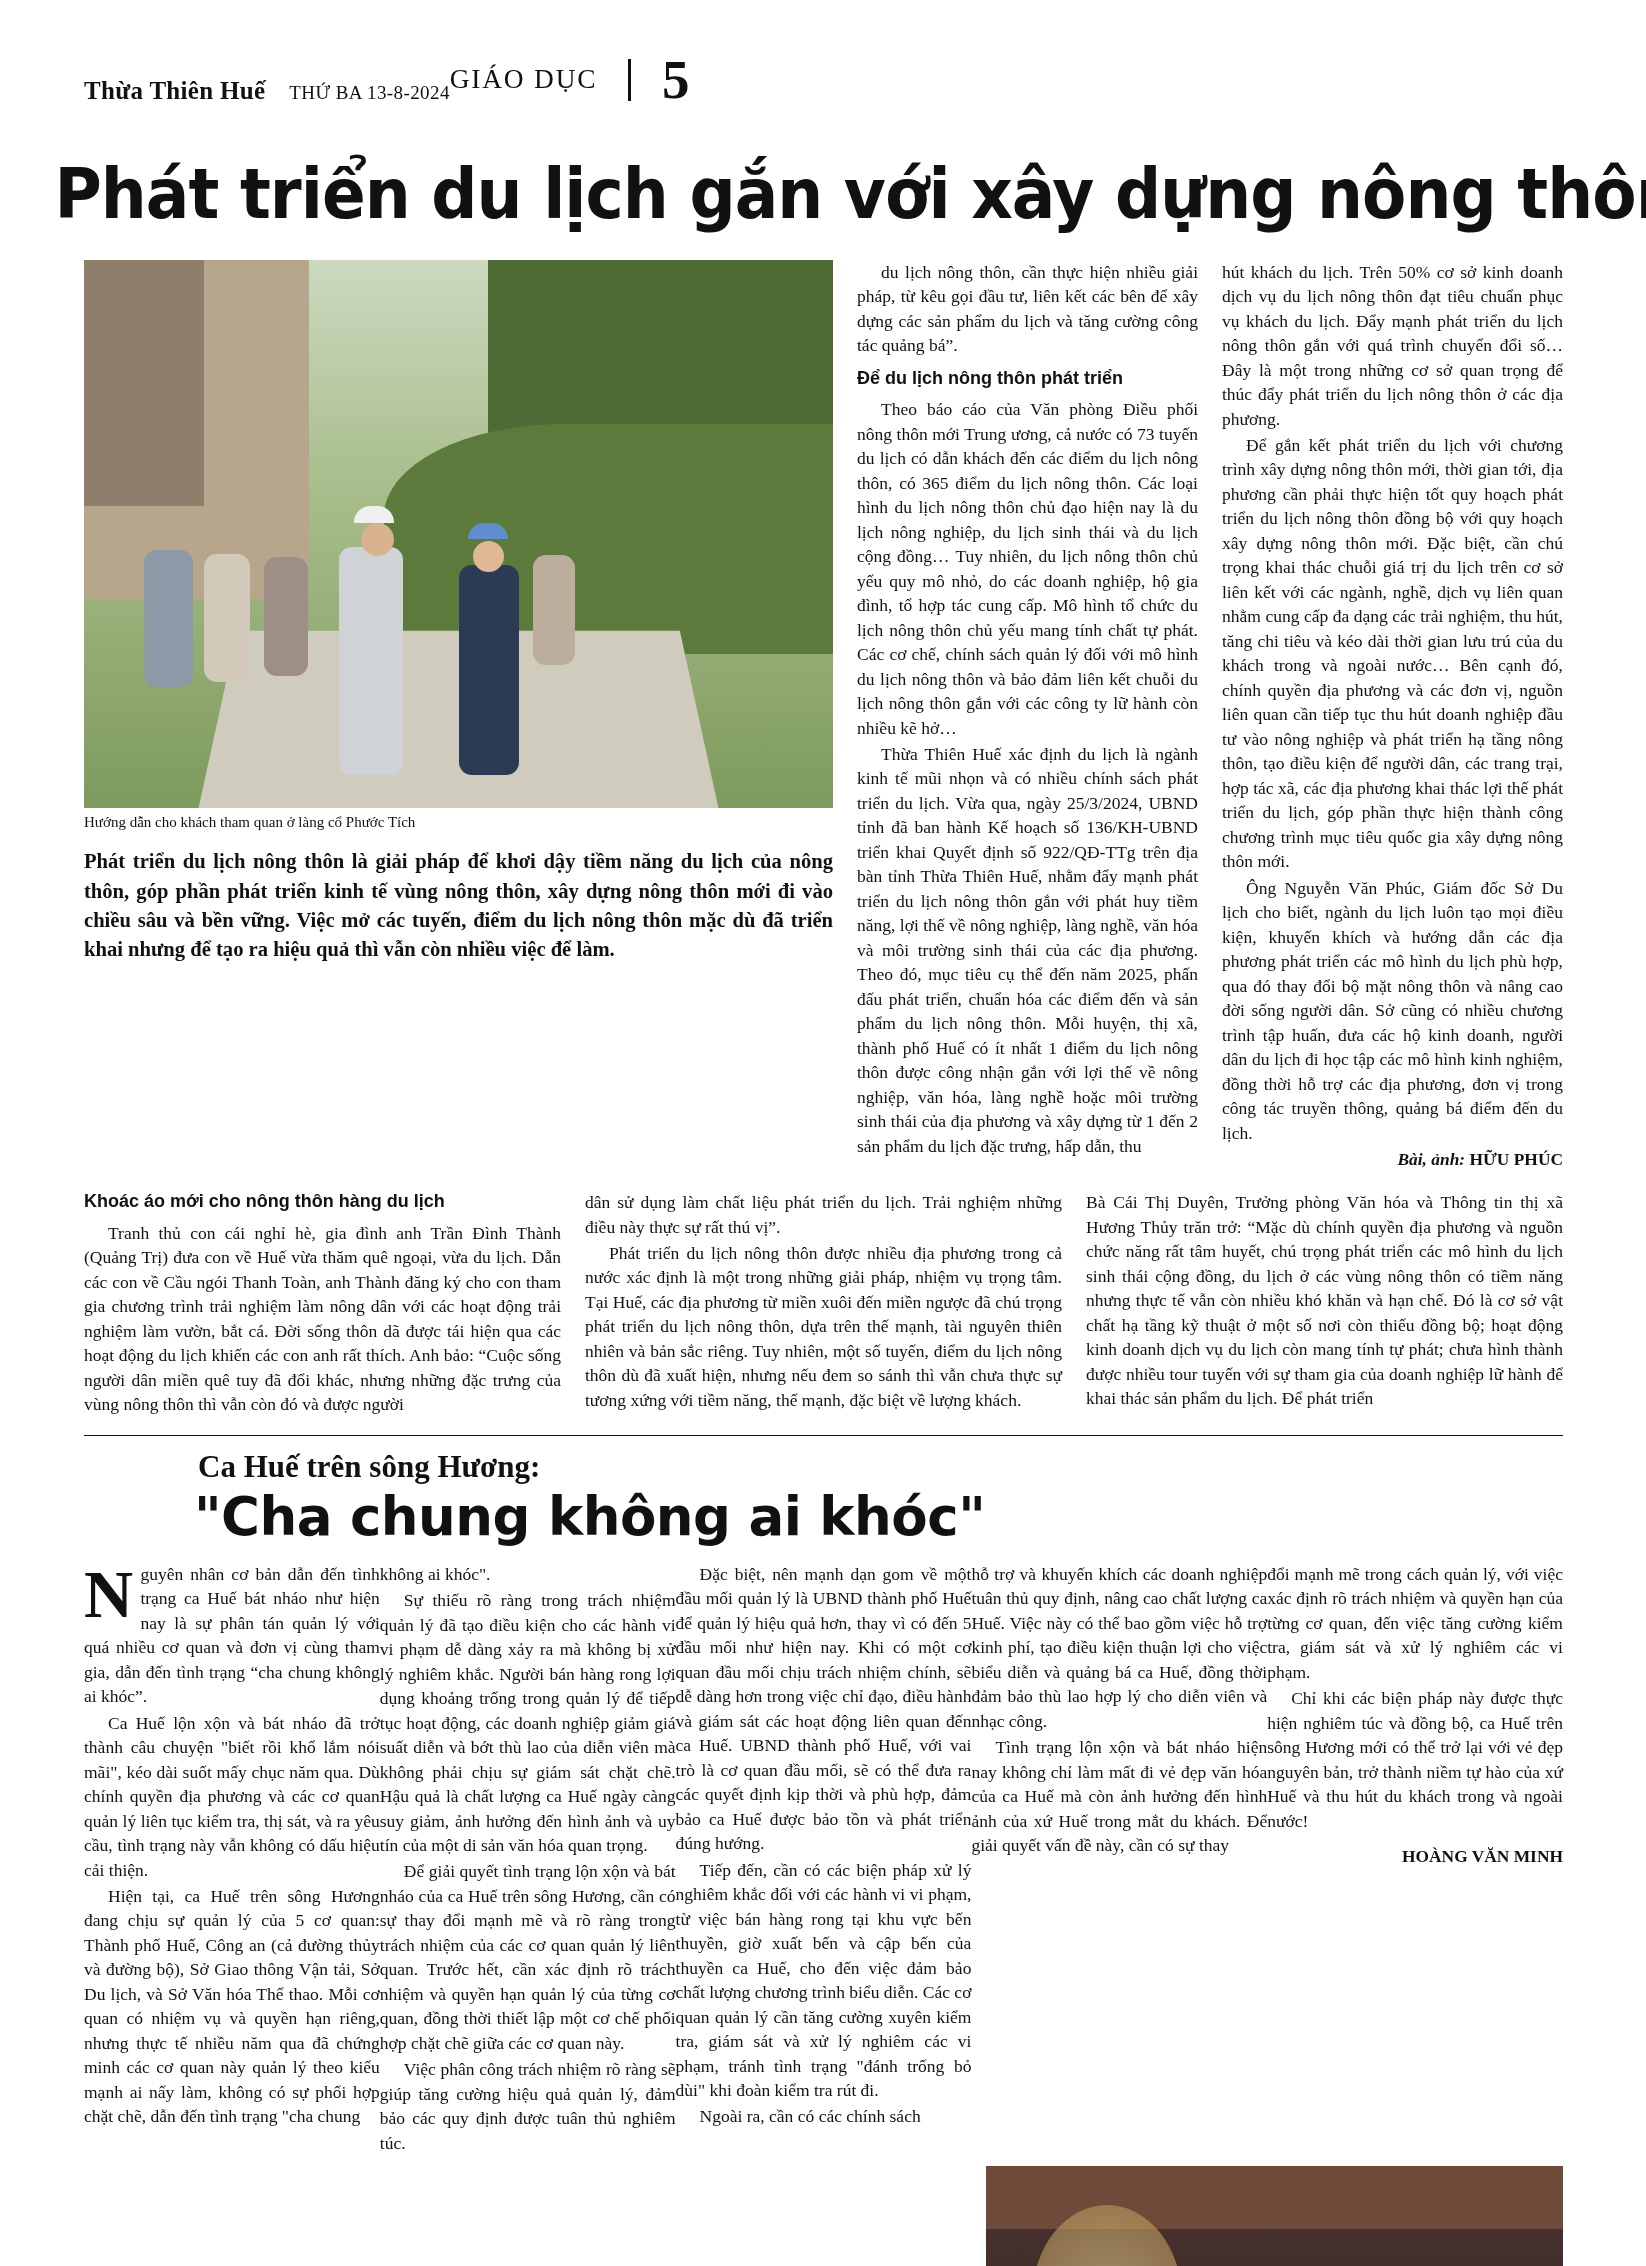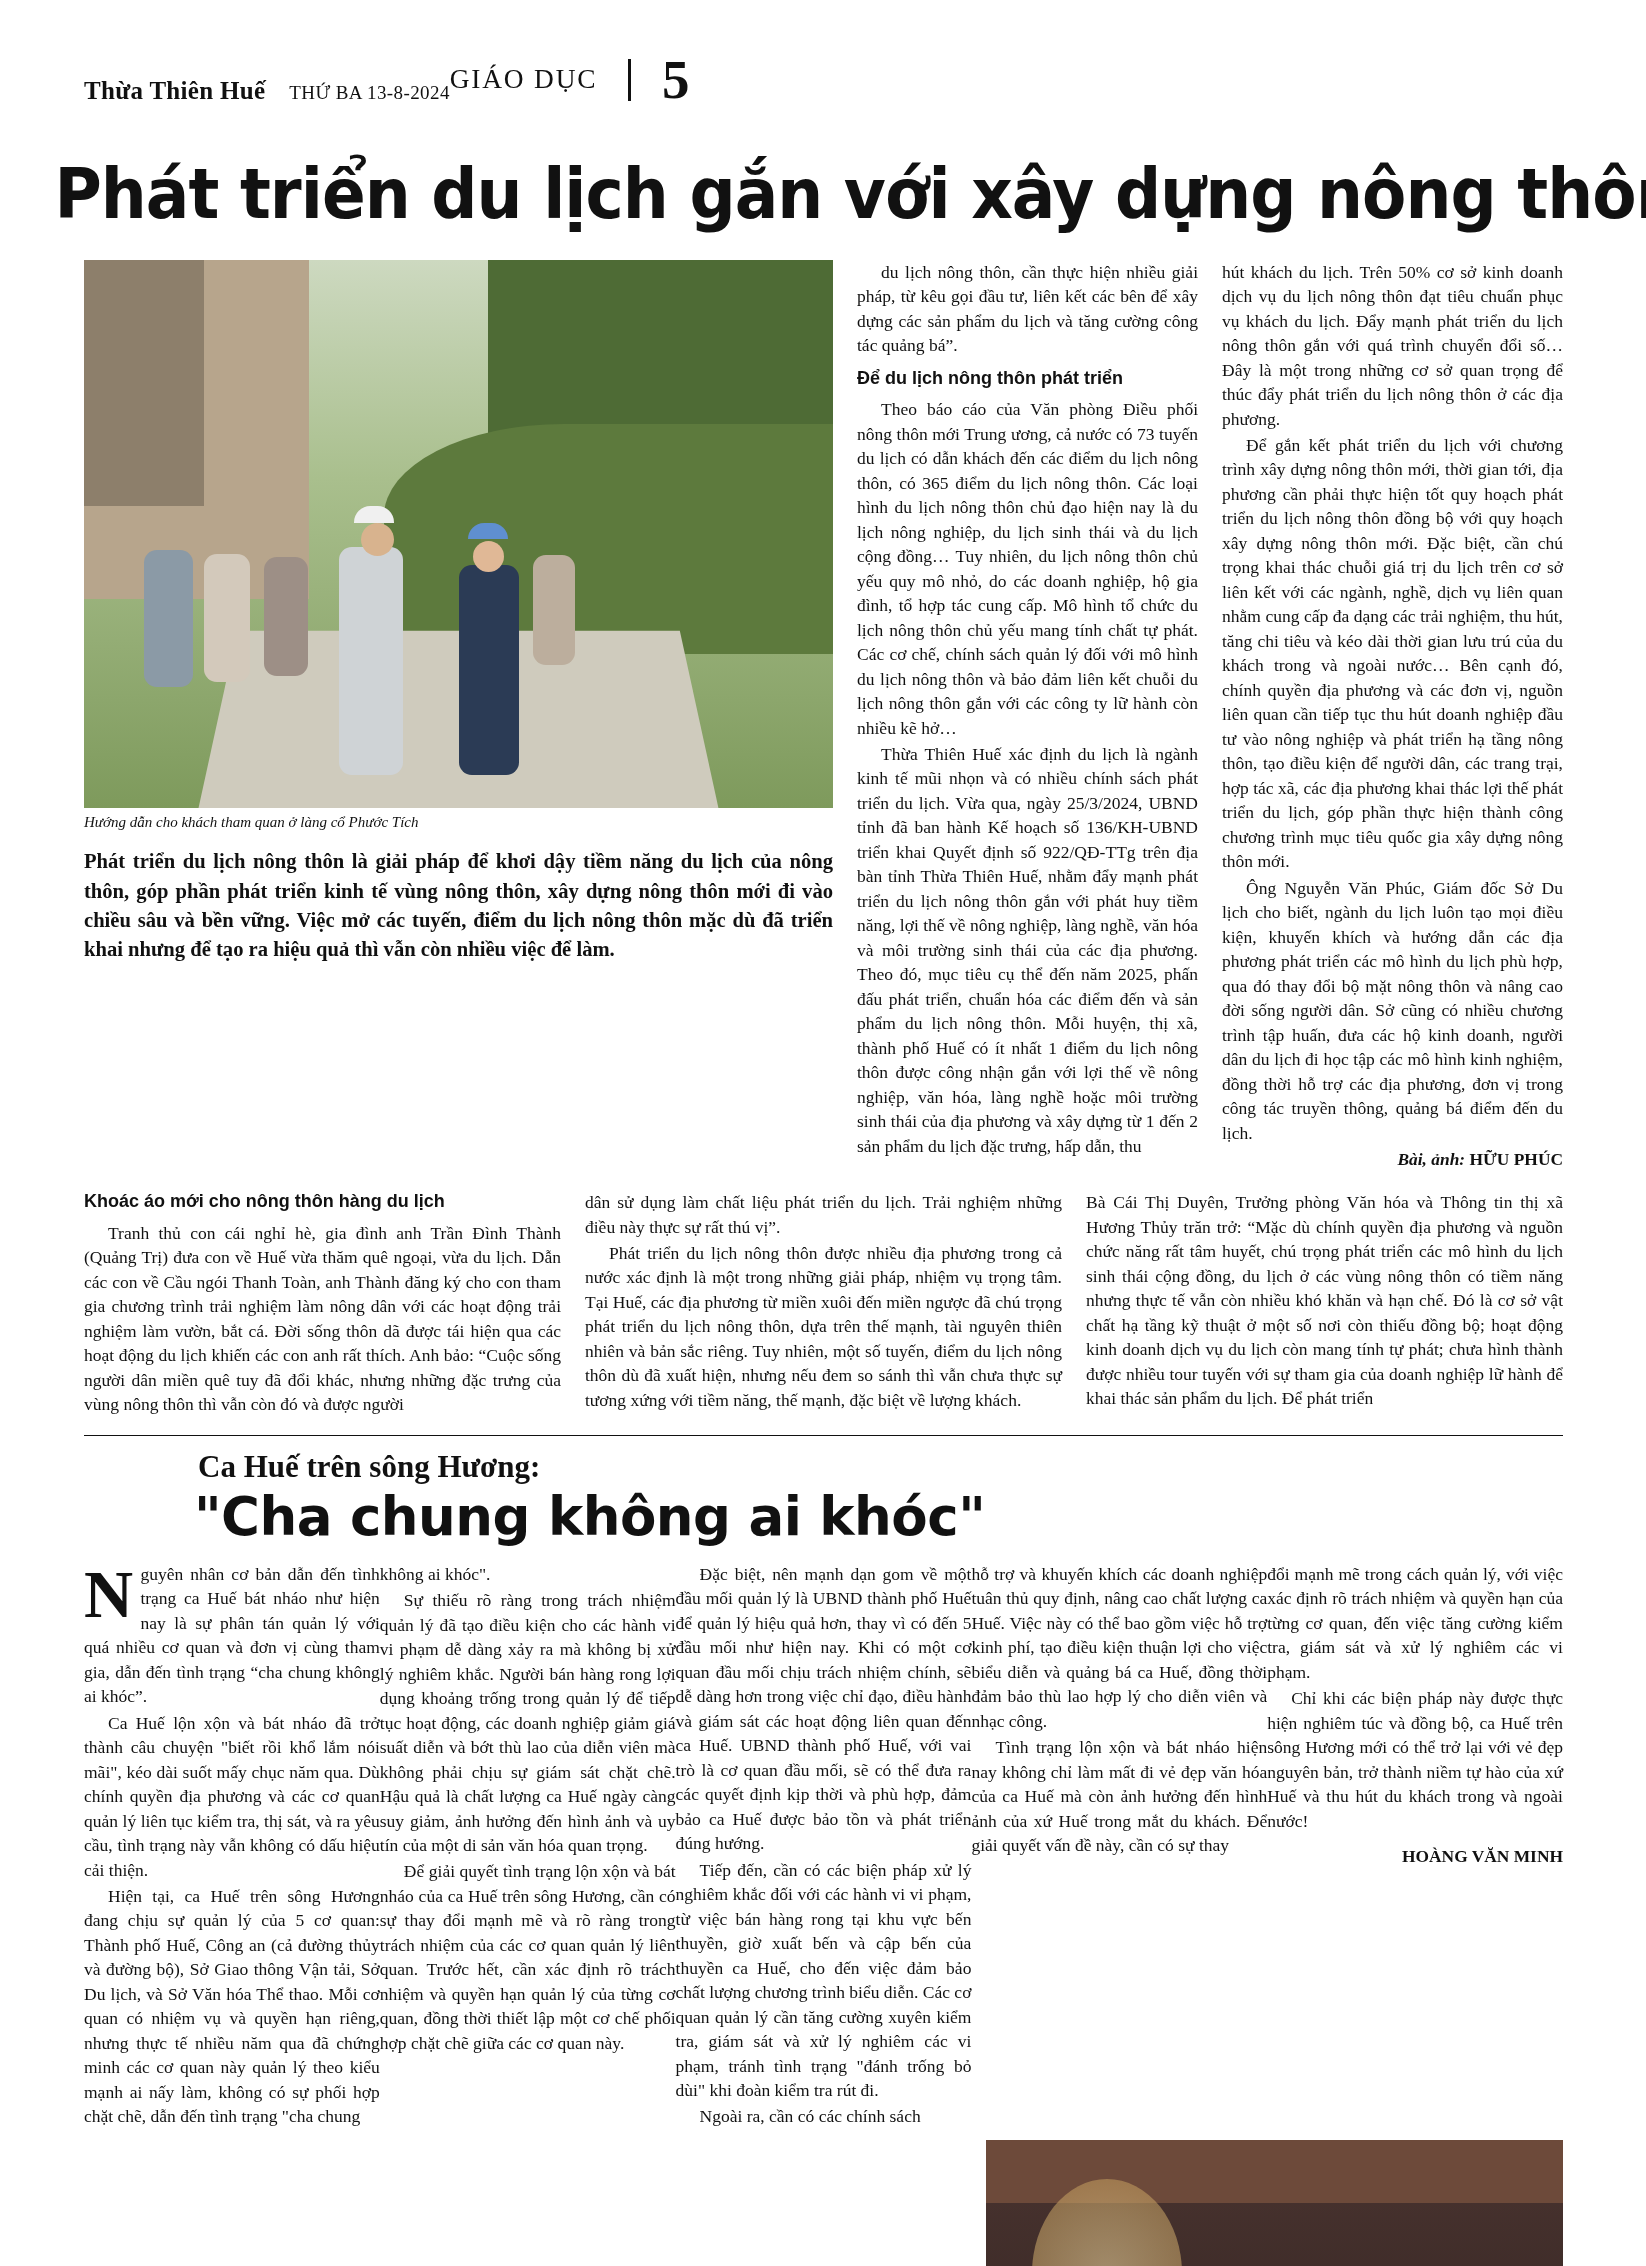--- a/index.html
+++ b/index.html
@@ -93,21 +93,20 @@
 
   .photo-box {
     width: 100%;
     height: 548px;
     background: linear-gradient(#8fae63, #6e8f4c);
     position: relative;
     overflow: hidden;
   }
   .photo-caption {
     font-size: 15px;
-    font-style: italic;
     margin-top: 6.4px;
     font-family: "Liberation Serif", serif;
   }
   .lead {
     font-family: "Liberation Serif", serif;
     font-weight: bold;
     font-size: 20.6px;
     line-height: 1.42;
     margin-top: 16.4px;
     text-align: justify;
@@ -295,20 +294,21 @@
     <div class="art2-grid">
       <div class="col">
         <p class="body noindent dropcap">Nguyên nhân cơ bản dẫn đến tình trạng ca Huế bát nháo như hiện nay là sự phân tán quản lý với quá nhiều cơ quan và đơn vị cùng tham gia, dẫn đến tình trạng “cha chung không ai khóc”.</p>
         <p class="body">Ca Huế lộn xộn và bát nháo đã trở thành câu chuyện "biết rồi khổ lắm nói mãi", kéo dài suốt mấy chục năm qua. Dù chính quyền địa phương và các cơ quan quản lý liên tục kiểm tra, thị sát, và ra yêu cầu, tình trạng này vẫn không có dấu hiệu cải thiện.</p>
         <p class="body">Hiện tại, ca Huế trên sông Hương đang chịu sự quản lý của 5 cơ quan: Thành phố Huế, Công an (cả đường thủy và đường bộ), Sở Giao thông Vận tải, Sở Du lịch, và Sở Văn hóa Thể thao. Mỗi cơ quan có nhiệm vụ và quyền hạn riêng, nhưng thực tế nhiều năm qua đã chứng minh các cơ quan này quản lý theo kiểu mạnh ai nấy làm, không có sự phối hợp chặt chẽ, dẫn đến tình trạng "cha chung</p>
       </div>
       <div class="col">
         <p class="body noindent">không ai khóc".</p>
         <p class="body">Sự thiếu rõ ràng trong trách nhiệm quản lý đã tạo điều kiện cho các hành vi vi phạm dễ dàng xảy ra mà không bị xử lý nghiêm khắc. Người bán hàng rong lợi dụng khoảng trống trong quản lý để tiếp tục hoạt động, các doanh nghiệp giảm giá suất diễn và bớt thù lao của diễn viên mà không phải chịu sự giám sát chặt chẽ. Hậu quả là chất lượng ca Huế ngày càng suy giảm, ảnh hưởng đến hình ảnh và uy tín của một di sản văn hóa quan trọng.</p>
         <p class="body">Để giải quyết tình trạng lộn xộn và bát nháo của ca Huế trên sông Hương, cần có sự thay đổi mạnh mẽ và rõ ràng trong trách nhiệm của các cơ quan quản lý liên quan. Trước hết, cần xác định rõ trách nhiệm và quyền hạn quản lý của từng cơ quan, đồng thời thiết lập một cơ chế phối hợp chặt chẽ giữa các cơ quan này.</p>
+        <p class="body">Việc phân công trách nhiệm rõ ràng sẽ giúp tăng cường hiệu quả quản lý, đảm bảo các quy định được tuân thủ nghiêm túc.</p>
       </div>
       <div class="col">
         <p class="body">Đặc biệt, nên mạnh dạn gom về một đầu mối quản lý là UBND thành phố Huế để quản lý hiệu quả hơn, thay vì có đến 5 đầu mối như hiện nay. Khi có một cơ quan đầu mối chịu trách nhiệm chính, sẽ dễ dàng hơn trong việc chỉ đạo, điều hành và giám sát các hoạt động liên quan đến ca Huế. UBND thành phố Huế, với vai trò là cơ quan đầu mối, sẽ có thể đưa ra các quyết định kịp thời và phù hợp, đảm bảo ca Huế được bảo tồn và phát triển đúng hướng.</p>
         <p class="body">Tiếp đến, cần có các biện pháp xử lý nghiêm khắc đối với các hành vi vi phạm, từ việc bán hàng rong tại khu vực bến thuyền, giờ xuất bến và cập bến của thuyền ca Huế, cho đến việc đảm bảo chất lượng chương trình biểu diễn. Các cơ quan quản lý cần tăng cường xuyên kiểm tra, giám sát và xử lý nghiêm các vi phạm, tránh tình trạng "đánh trống bỏ dùi" khi đoàn kiểm tra rút đi.</p>
         <p class="body">Ngoài ra, cần có các chính sách</p>
       </div>
       <div class="col">
         <p class="body noindent">hỗ trợ và khuyến khích các doanh nghiệp tuân thủ quy định, nâng cao chất lượng ca Huế. Việc này có thể bao gồm việc hỗ trợ kinh phí, tạo điều kiện thuận lợi cho việc biểu diễn và quảng bá ca Huế, đồng thời đảm bảo thù lao hợp lý cho diễn viên và nhạc công.</p>
         <p class="body">Tình trạng lộn xộn và bát nháo hiện nay không chỉ làm mất đi vẻ đẹp văn hóa của ca Huế mà còn ảnh hưởng đến hình ảnh của xứ Huế trong mắt du khách. Để giải quyết vấn đề này, cần có sự thay</p>
       </div>

